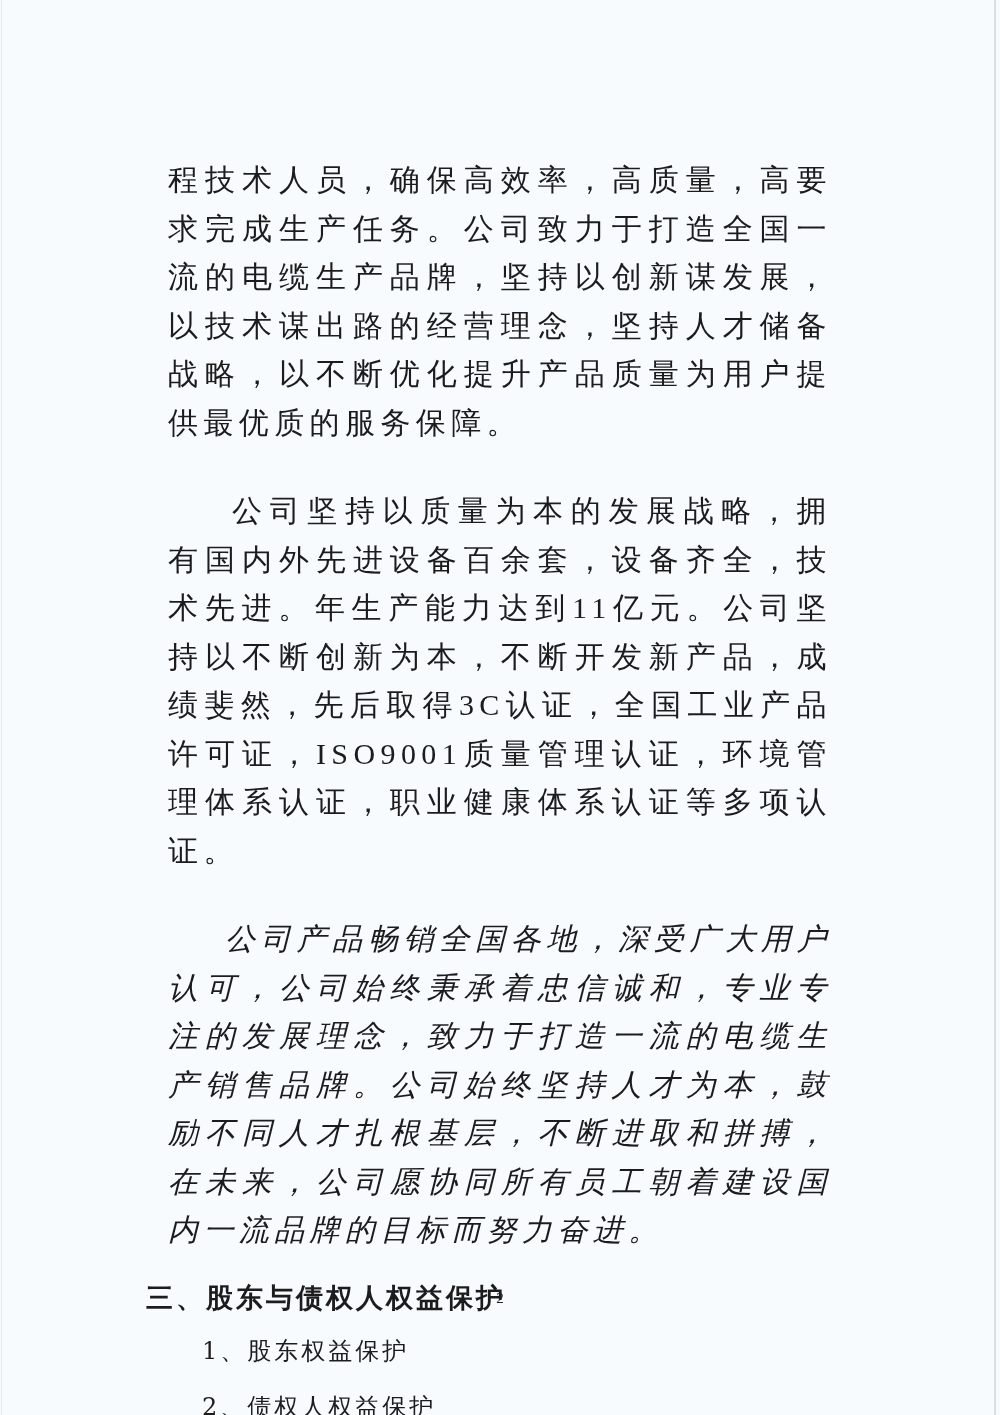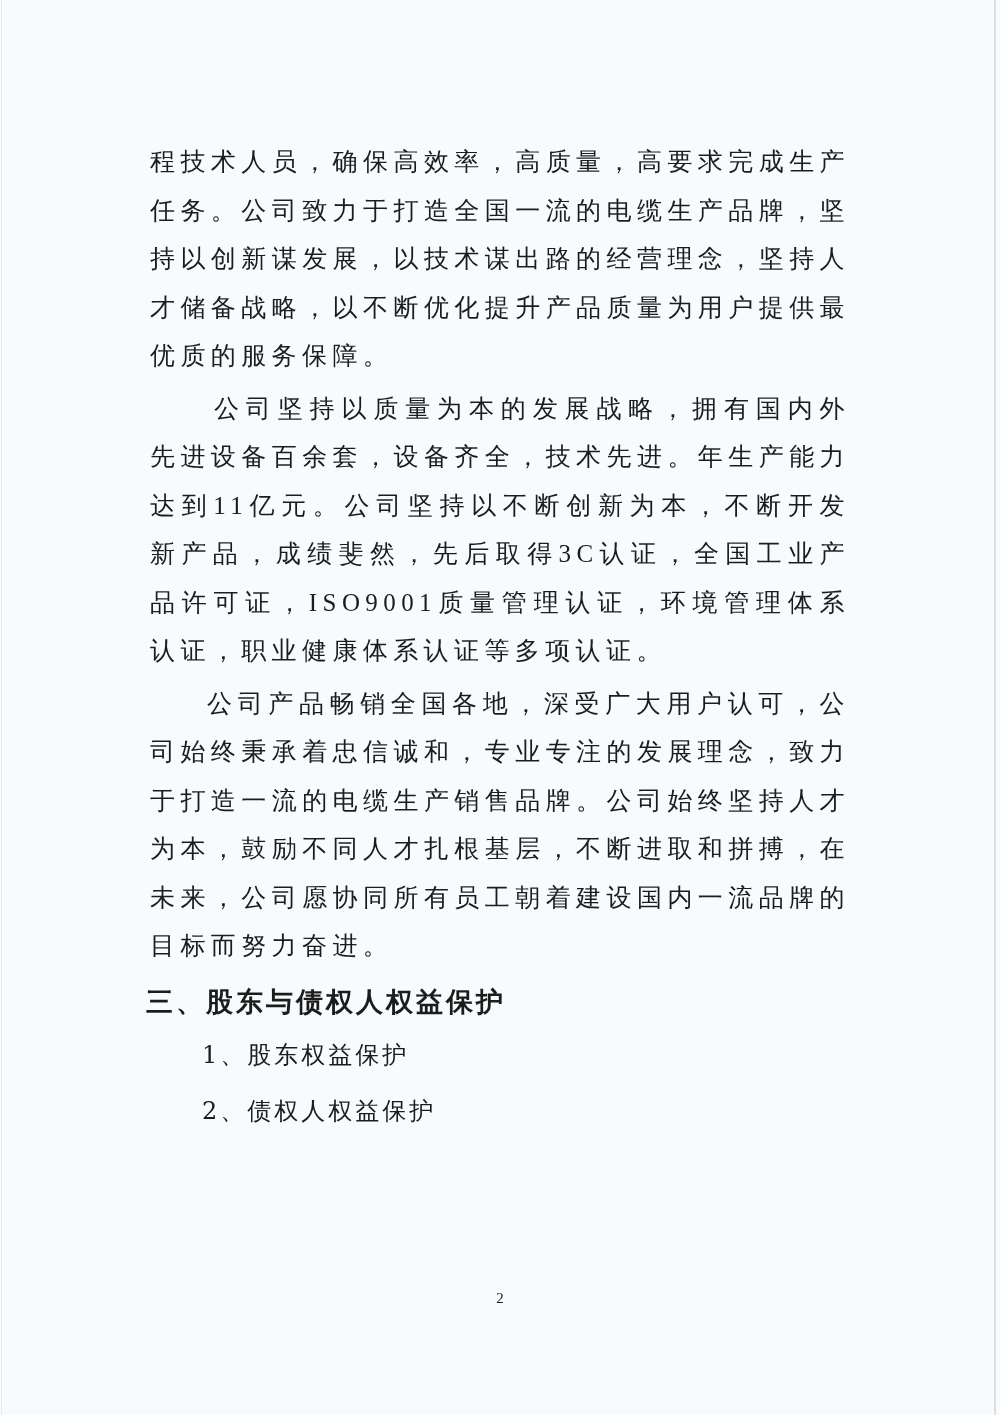--- a/index.html
+++ b/index.html
@@ -33,29 +33,30 @@
       background: #dde1e4;
       opacity: 0.7;
     }
     .content {
       position: absolute;
       left: 150px;
       top: 138px;
       width: 700px;
     }
     .para {
-      font-size: 25px;
+      font-size: 30px;
       line-height: 48.5px;
       letter-spacing: 5.4px;
-      margin: 0;
+      margin: 18px;
       text-align: justify;
       text-align-last: left;
     }
     .para.indent {
       text-indent: 57px;
+      font-style: italic;
     }
     .para.indent-wide {
       text-indent: 64px;
       font-family: Liberation Serif, serif;
     }
     .gap-s { height: 4px; }
     .heading {
       font-size: 27px;
       line-height: 50px;
       letter-spacing: 3px;

